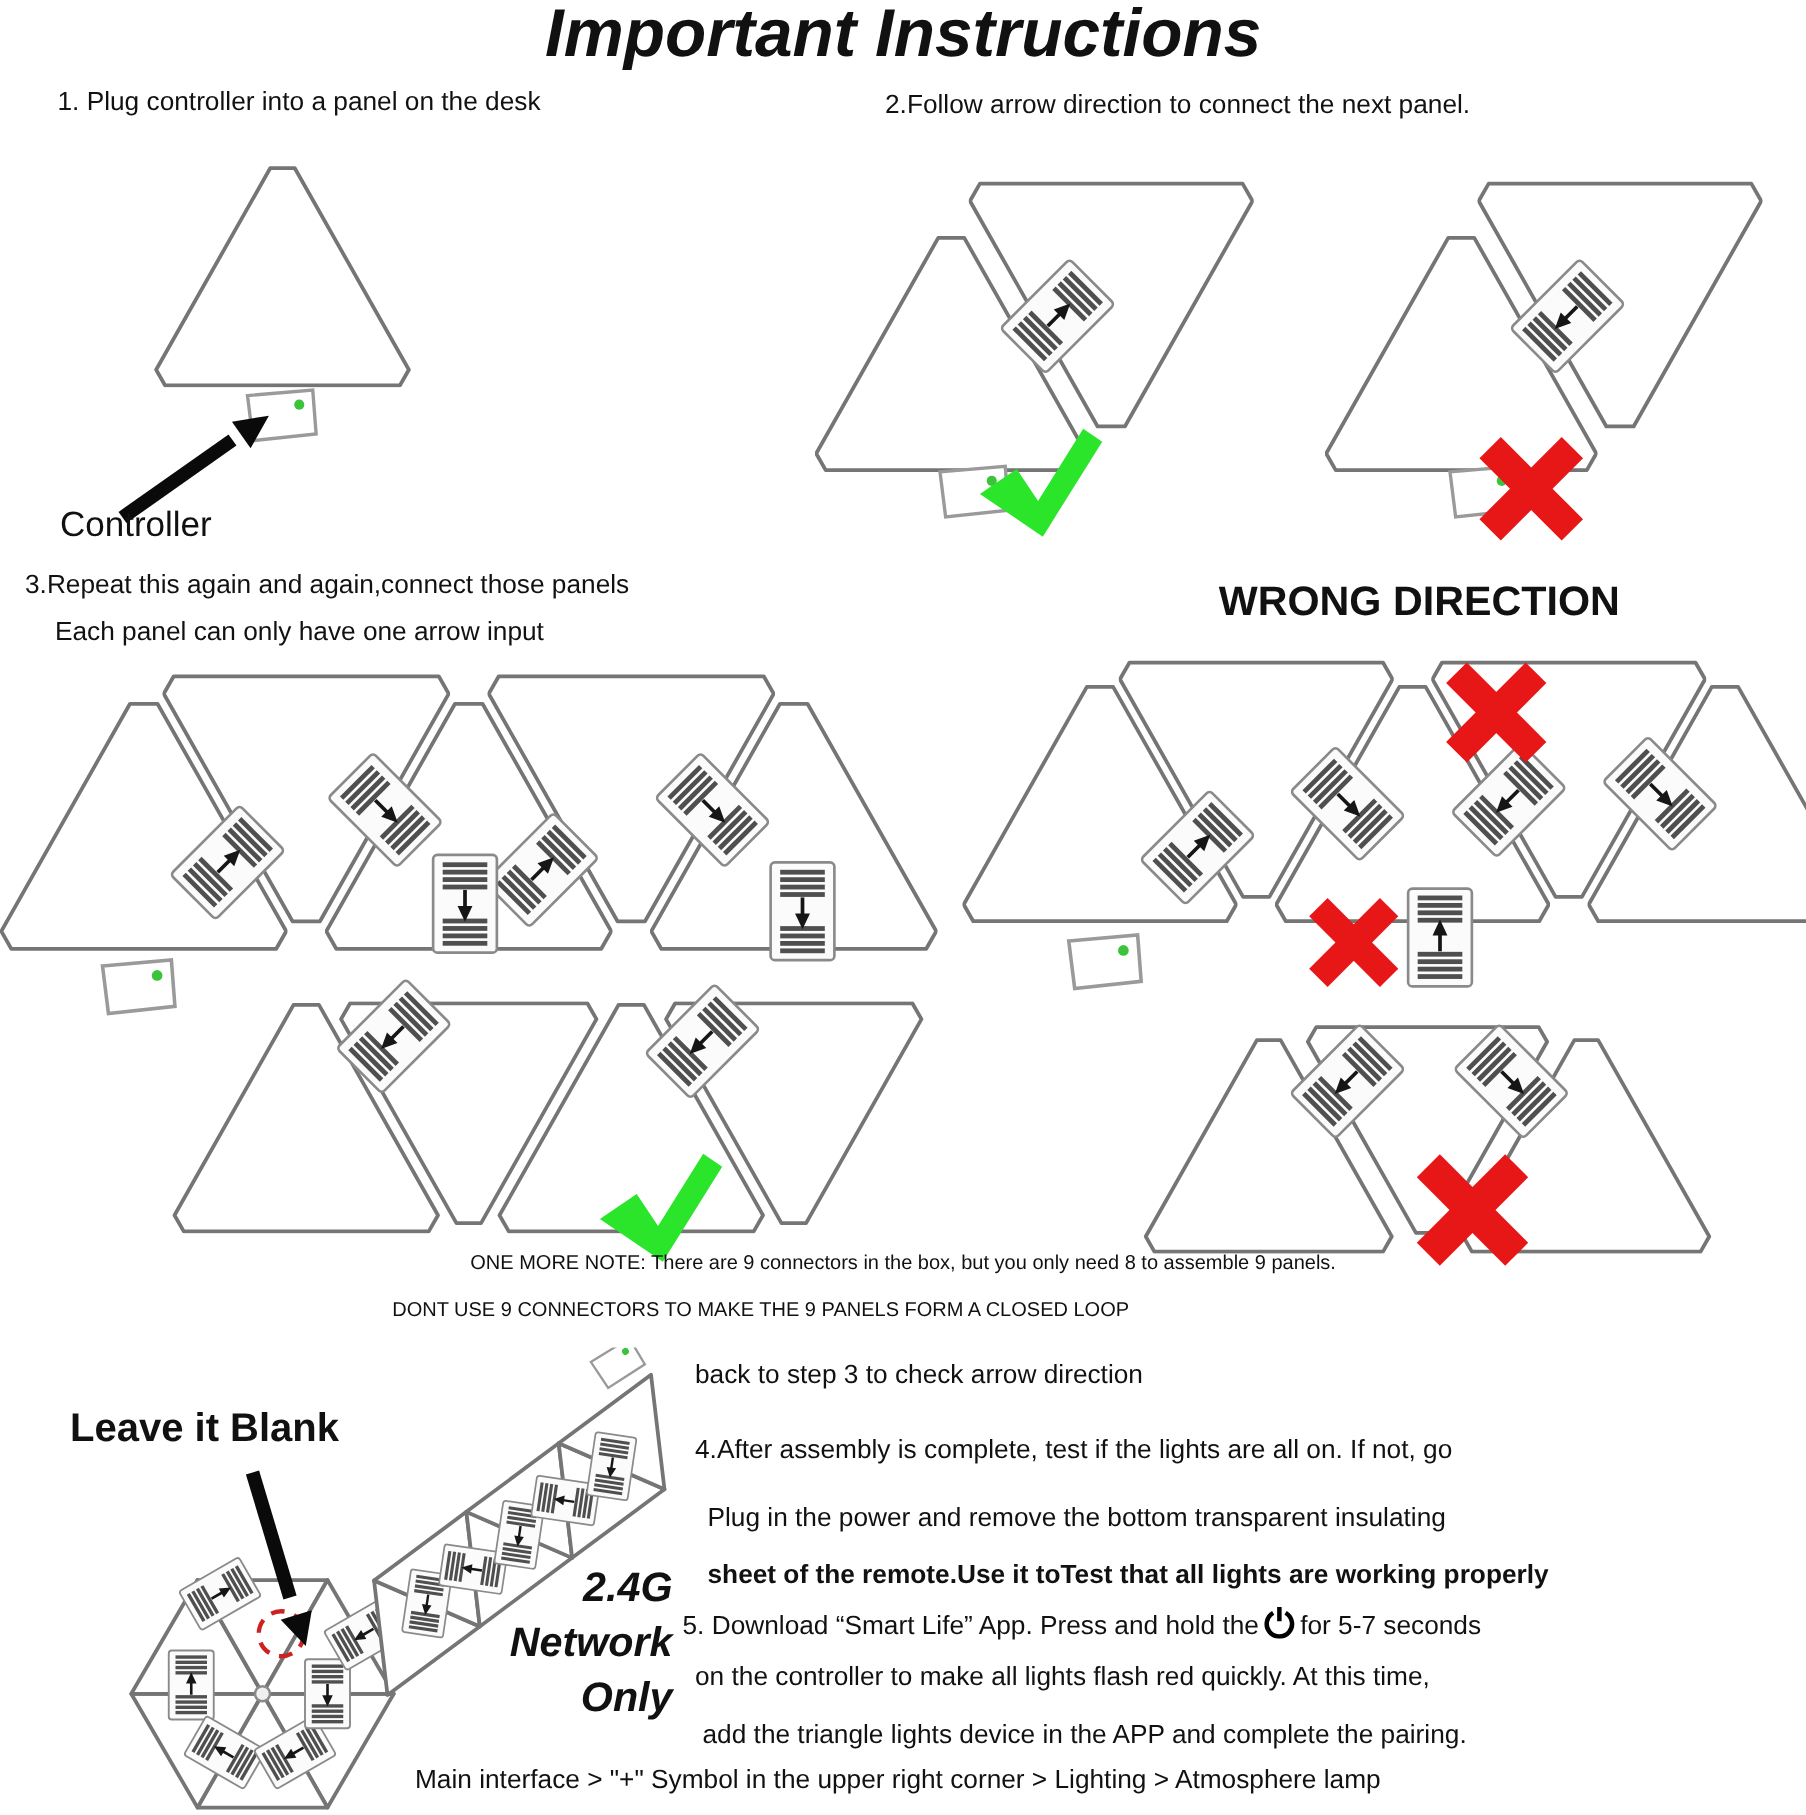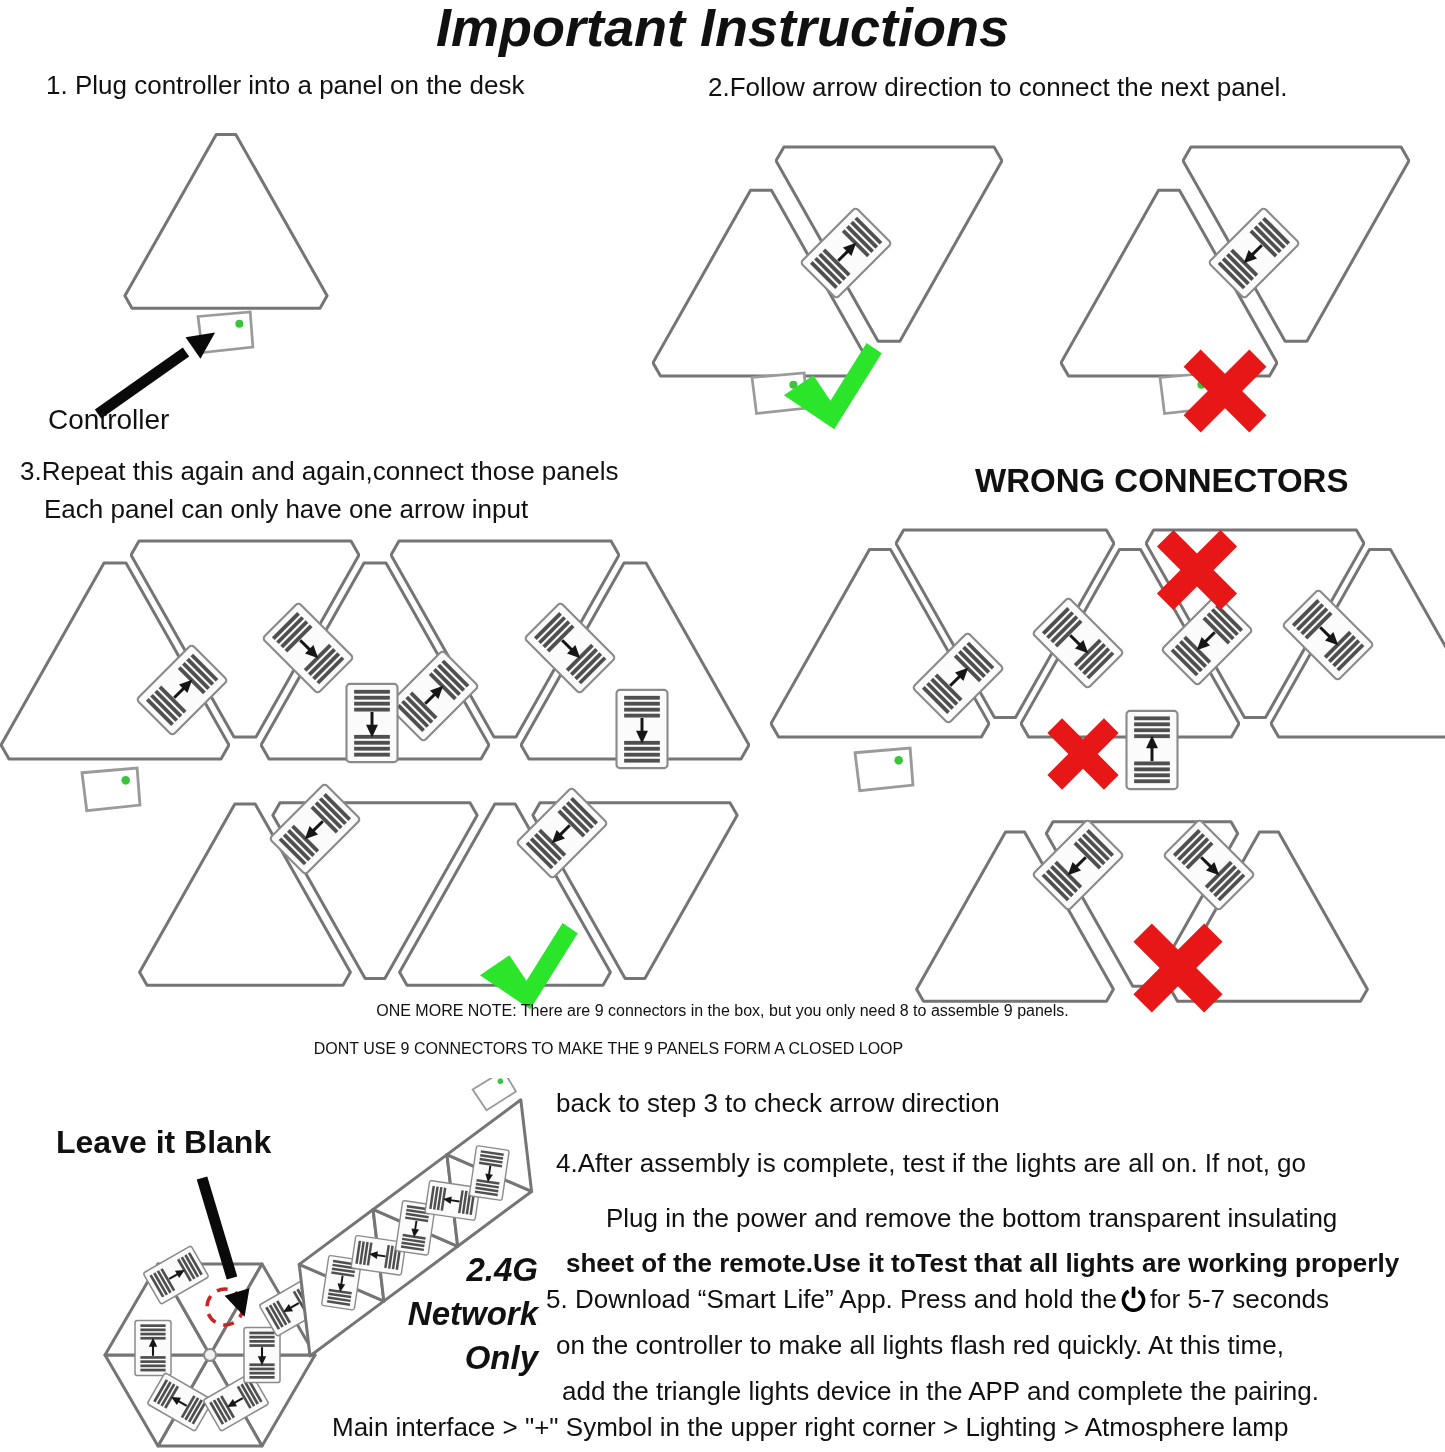--- a/index.html
+++ b/index.html
@@ -5,21 +5,21 @@
   html,body{margin:0;padding:0;}
   body{
     width:1445px;height:1452px;position:relative;background:#ffffff;
     font-family:"Liberation Sans",sans-serif;color:#111;overflow:hidden;
   }
   .abs{position:absolute;}
   .title{
     width:100%;text-align:center;top:-4px;left:0;
     font-size:54px;font-weight:bold;font-style:italic;letter-spacing:0px;
   }
-  .lbl{font-size:26px;white-space:nowrap;}
+  .lbl{font-size:21px;white-space:nowrap;}
   .bold-lbl{font-weight:bold;white-space:nowrap;}
   .center{text-align:center;}
   .b{font-weight:normal;}
   
   .tri{fill:#ffffff;stroke:#757575;stroke-width:3px;stroke-linejoin:round;}
   .connbox{fill:#fbfbfb;stroke:#8a8a8a;stroke-width:2.5px;}
   .bar{fill:#4f4f4f;}
   .cline{stroke:#161616;stroke-width:3.5px;fill:none;}
   .chead{fill:#161616;}
   .ctrlbox{fill:#ffffff;stroke:#9a9a9a;stroke-width:3px;}
@@ -93,21 +93,21 @@
 <svg class="abs" style="left:1042px;top:103px;" width="403" height="345" viewBox="0 0 403 345">
   <use href="#triD" x="140" y="28" width="228" height="238"></use>
   <use href="#triU" x="18" y="62" width="218" height="225"></use>
   <use href="#conn" transform="translate(212,150) rotate(135) scale(0.85)"></use>
   <use href="#ctrl" transform="translate(118,270) scale(0.9)"></use>
   <use href="#xm" transform="translate(183,288) scale(0.93)"></use>
 </svg>
 
 <div class="abs lbl" style="left:20px;top:456px;">3.Repeat this again and again,connect those panels</div>
 <div class="abs lbl" style="left:44px;top:494px;">Each panel can only have one arrow input</div>
-<div class="abs bold-lbl" style="left:975px;top:462px;font-size:33px;">WRONG CONNECTORS</div>
+<div class="abs bold-lbl" style="left:975px;top:462px;font-size:33px;">WRONG DIRECTION</div>
 
 <svg class="abs" style="left:0px;top:525px;" width="760" height="488" viewBox="0 0 760 488">
   <use href="#triU" x="0" y="18" width="230" height="224"></use>
   <use href="#triD" x="130" y="8" width="230" height="224"></use>
   <use href="#triU" x="260" y="18" width="230" height="224"></use>
   <use href="#triD" x="390" y="8" width="230" height="224"></use>
   <use href="#triU" x="520" y="18" width="230" height="224"></use>
   <use href="#triU" x="130" y="266" width="230" height="196"></use>
   <use href="#triD" x="260" y="276" width="230" height="190"></use>
   <use href="#triU" x="390" y="266" width="230" height="196"></use>
@@ -190,21 +190,21 @@
 
 <div class="abs bold-lbl" style="left:56px;top:1124px;font-size:32px;">Leave it Blank</div>
 <div class="abs center" style="left:368px;top:1248px;width:170px;font-size:33px;font-weight:bold;font-style:italic;line-height:44px;text-align:right;">
   <div>2.4G</div>
   <div>Network</div>
   <div>Only</div>
 </div>
 
 <div class="abs lbl" style="left:556px;top:1112px;margin-top:36px;">4.After assembly is complete, test if the lights are all on. If not, go</div>
 <div class="abs lbl" style="left:556px;top:1088px;text-align:center;">back to step 3 to check arrow direction</div>
-<div class="abs lbl" style="left:566px;top:1203px;margin-left:40px;">Plug in the power and remove the bottom transparent insulating</div>
+<div class="abs lbl" style="left:566px;top:1203px;">Plug in the power and remove the bottom transparent insulating</div>
 <div class="abs lbl" style="left:566px;top:1248px;font-weight:bold;">sheet of the remote.Use it toTest that all lights are working properly</div>
 
 <div class="abs lbl" style="left:546px;top:1284px;">
   <span>5. Download “Smart Life” App. </span><span class="b">Press and hold the</span><svg class="pwr" viewBox="0 0 24 24">
       <path d="M7.6,5.6 A9,9 0 1 0 16.4,5.6" fill="none" stroke="#000" stroke-width="3.2"></path>
       <line x1="12" y1="1.5" x2="12" y2="11.5" stroke="#000" stroke-width="3.2"></line>
     </svg><span class="b">for 5-7 seconds</span>
 </div>
 <div class="abs lbl" style="left:556px;top:1330px;">
   <span class="b">on the controller to make all lights flash red quickly.</span><span> At this time,</span>

